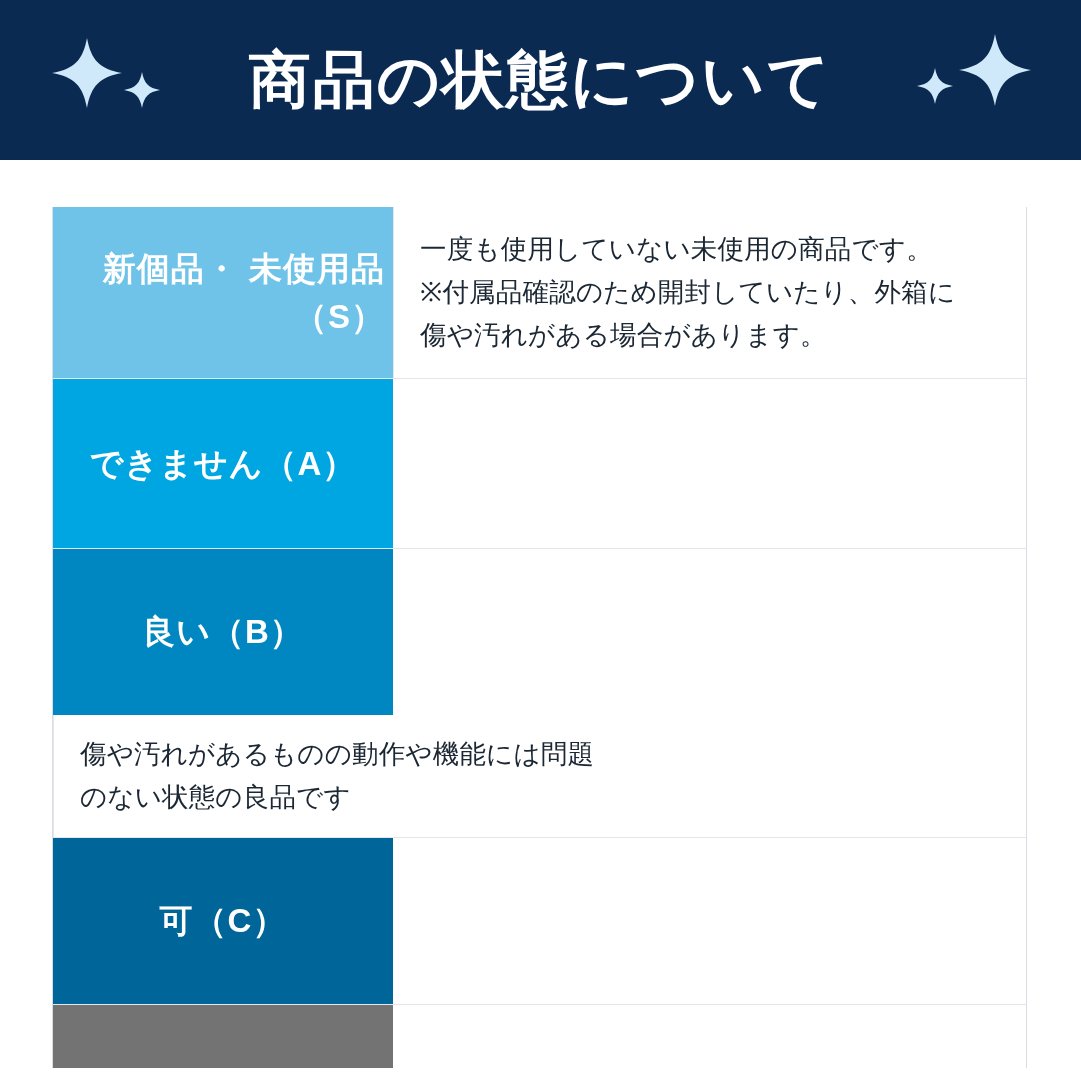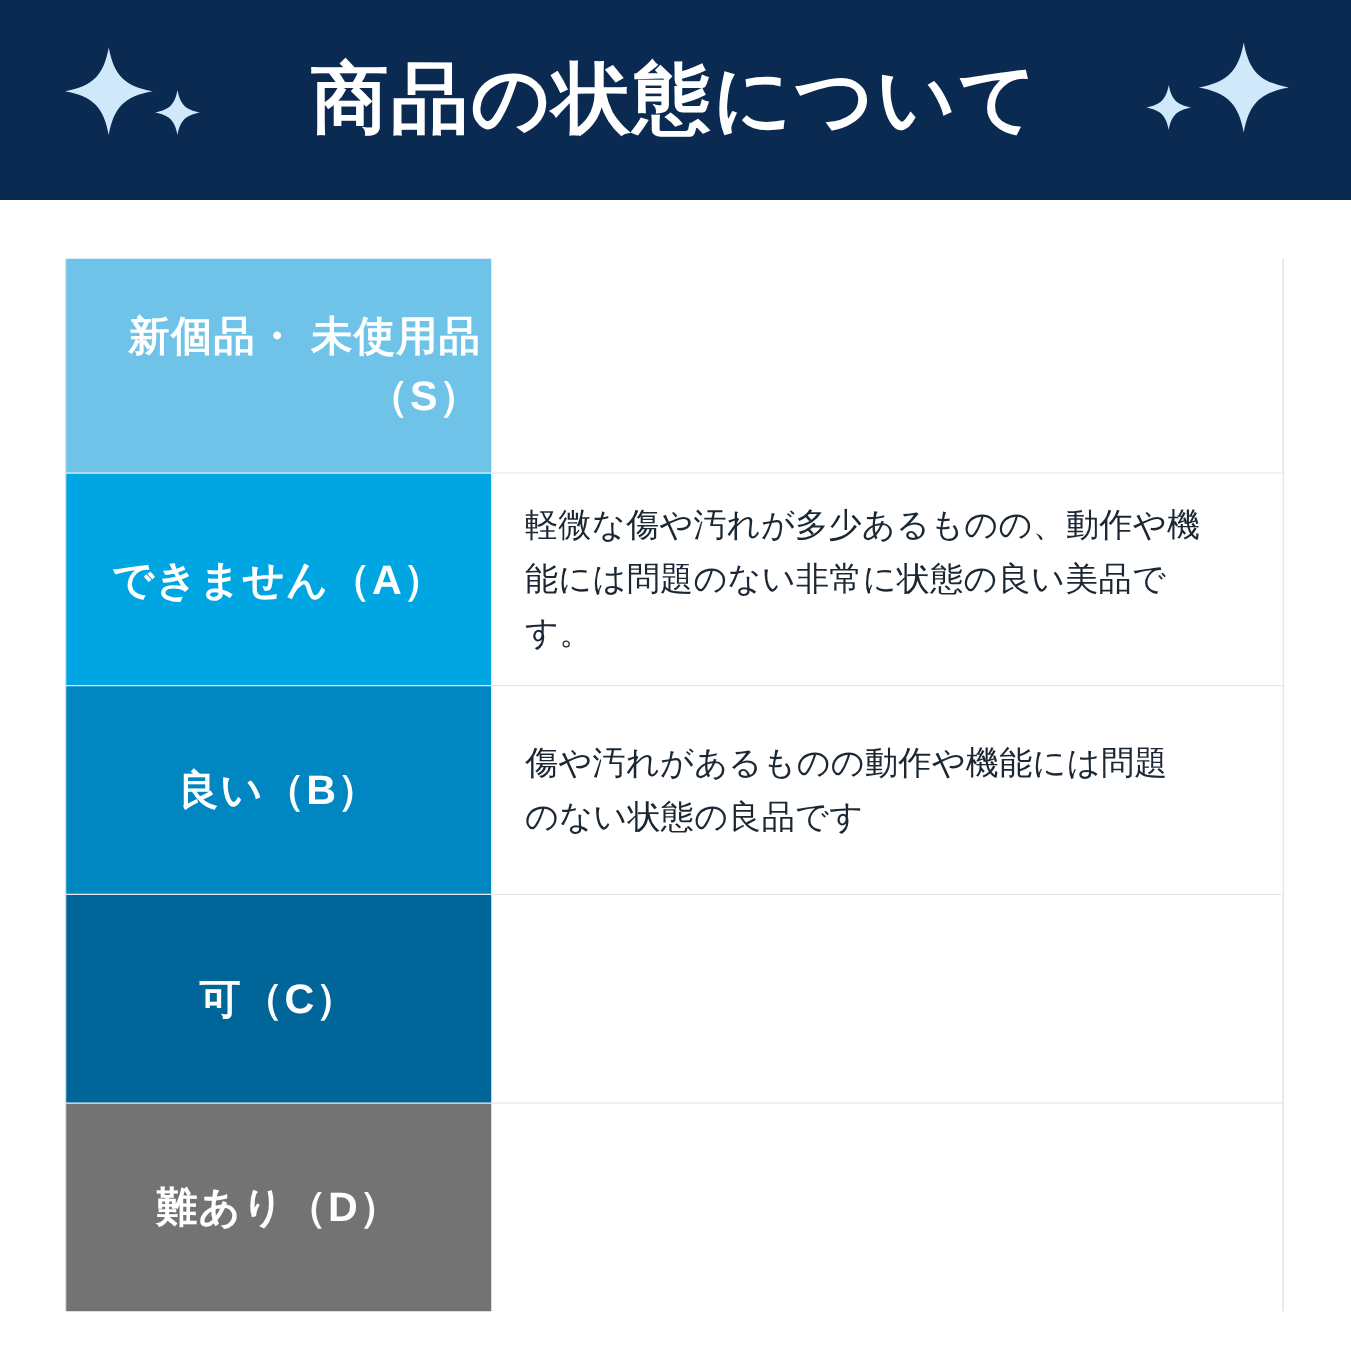--- a/index.html
+++ b/index.html
@@ -82,21 +82,21 @@
   .desc-text {
     color: #1b2733;
     font-size: 26.5px;
     line-height: 1.62;
     letter-spacing: 0.2px;
     white-space: pre-line;
   }
 
   .r1 { min-height: 172px; }
   .r2 { min-height: 170px; }
-  .r3 { min-height: 166px; }
+  .r3 { min-height: 166px; flex-direction: column; }
   .r4 { min-height: 166px; }
   .r5 { min-height: 166px; }
 </style>
 </head>
 <body>
 
 <div class="page">
 
   <div class="header">
 
@@ -123,29 +123,29 @@
           <path d="M50 0 C56 32 68 44 100 50 C68 56 56 68 50 100 C44 68 32 56 0 50 C32 44 44 32 50 0 Z" fill="#cfe9fb"></path>
         </svg>
     </span>
   </div>
 
   <div class="table-wrap">
 
     <div class="row r1">
       <div class="grade-cell" style="background:#6fc3e8;">新個品・
 未使用品（S）</div>
+      <div class="desc-cell">
+        <p class="desc-text">一度も使用していない未使用の商品です。
+※付属品確認のため開封していたり、外箱に
+傷や汚れがある場合があります。</p>
+      </div>
     </div>
 
     <div class="row r2">
       <div class="grade-cell" style="background:#00a6e2;">できません（A）</div>
-      <div class="desc-cell">
-        <p class="desc-text">軽微な傷や汚れが多少あるものの、動作や機
-能には問題のない非常に状態の良い美品で
-す。</p>
-      </div>
     </div>
 
     <div class="row r3">
       <div class="grade-cell" style="background:#0087c1;">良い（B）</div>
       <div class="desc-cell">
         <p class="desc-text">傷や汚れがあるものの動作や機能には問題
 のない状態の良品です</p>
       </div>
     </div>
 

